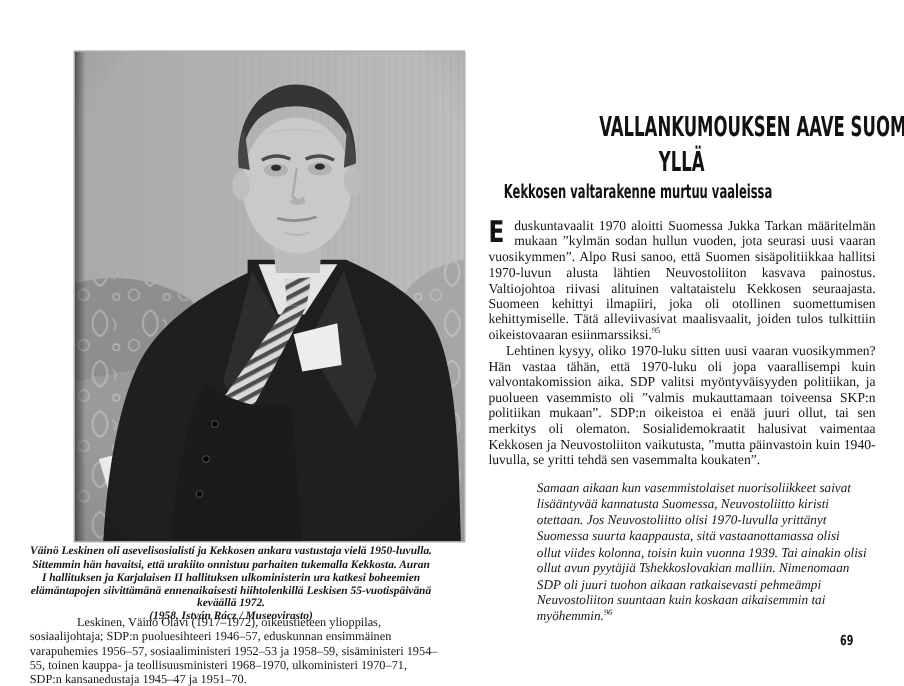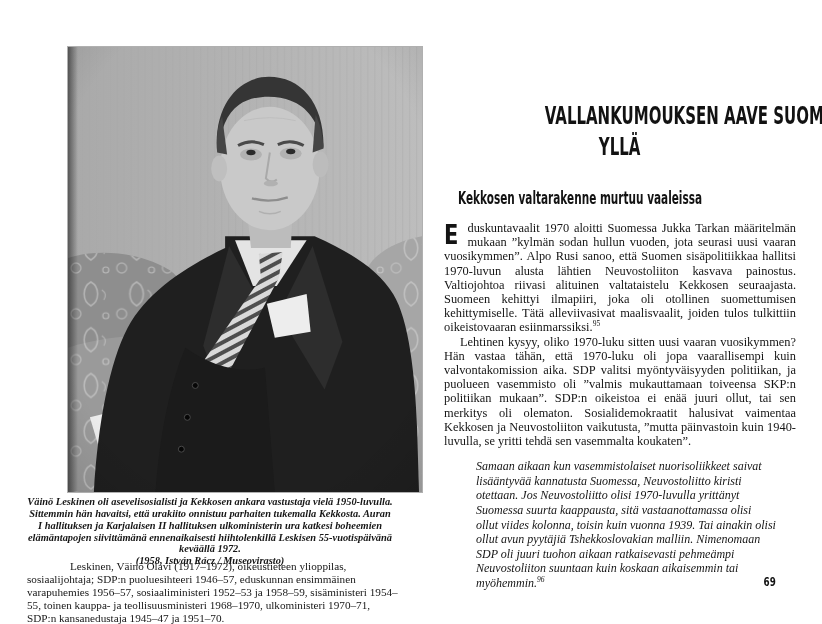--- a/index.html
+++ b/index.html
@@ -37,42 +37,42 @@
     text-align:center;
     font-family:"DejaVu Sans", sans-serif;font-weight:bold;
     font-size:25px;line-height:31px;color:#121212;margin:0 0 0 0;
   }
   .chapter-title .t-line{
     display:inline-block;white-space:nowrap;
     transform:scaleX(0.60);transform-origin:center center;
   }
 
   .section-heading{
-    margin:26px 0 0 14px;
+    margin:3px 0 0 14px;
     font-family:"DejaVu Sans", sans-serif;font-weight:bold;
     font-size:17.5px;line-height:20px;color:#121212;
   }
   .section-heading .t-line{
     display:inline-block;white-space:nowrap;
     transform:scaleX(0.60);transform-origin:left center;
   }
 
   .body-text{margin-top:13px;font-size:12.4px;line-height:14.2px;text-align:justify;}
   .body-text p{margin:0;}
   .dropcap{
     float:left;
     font-family:"DejaVu Sans", sans-serif;font-weight:bold;
     font-size:27px;line-height:25px;margin:1px 5px 0 0;
     transform:scaleX(0.78);transform-origin:left center;
   }
   .para-indent{text-indent:16px;}
   sup{font-size:7.5px;line-height:0;vertical-align:super;font-family:Liberation Serif, serif;}
 
   .block-quote{
-    margin:11px 0 0 32px;width:300px;
+    margin:11px 0 0 44px;width:300px;
     font-style:italic;font-size:12px;line-height:14.6px;text-align:left;
   }
 
   .page-number{
     position:absolute;left:761px;top:574px;
     font-family:"DejaVu Sans", sans-serif;font-weight:bold;font-size:12.5px;
     transform:scaleX(0.7);transform-origin:center center;color:#121212;
   }
 </style>
 </head>

